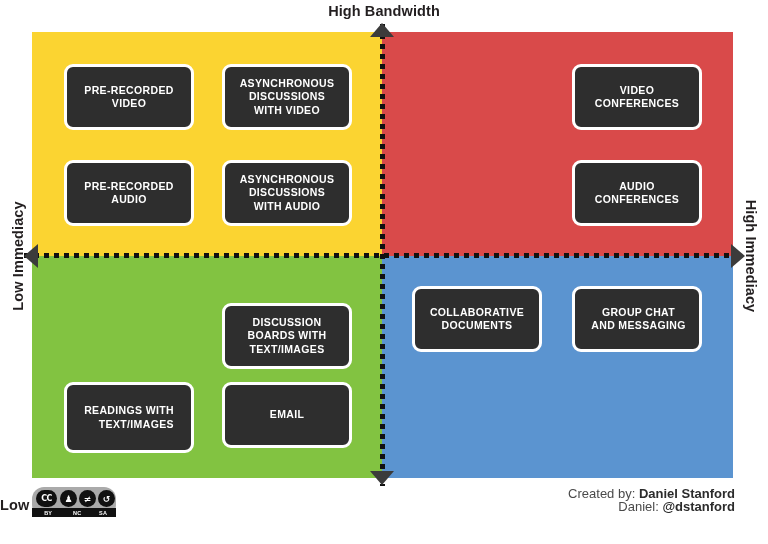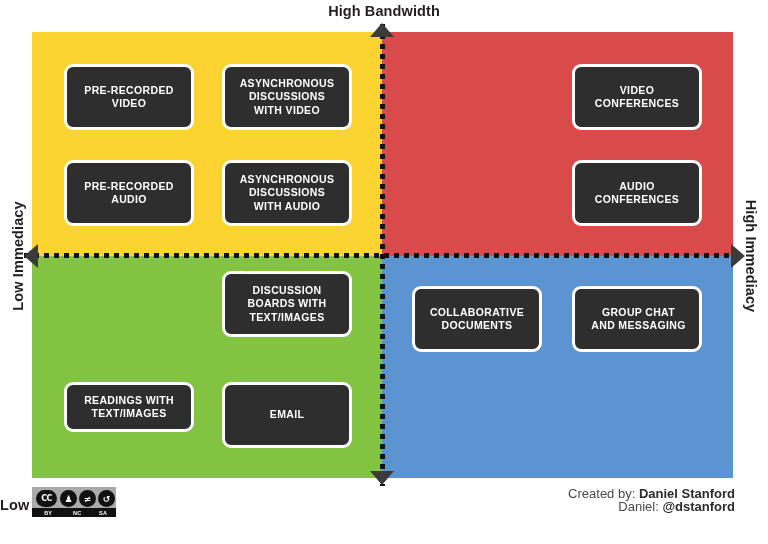--- a/index.html
+++ b/index.html
@@ -157,21 +157,21 @@
   .card span { display: block; }
 
   
   #cc-badge {
     position: absolute;
     left: 32px;
     top: 487px;
     width: 84px;
     height: 30px;
     background: #aaaaaa;
-    border-radius: 0;
+    border-radius: 12px;
     z-index: 8;
   }
   #cc-badge .cc-strip {
     position: absolute;
     left: 0;
     top: 0;
     width: 84px;
     height: 30px;
   }
   #cc-badge .cc-bottom {
@@ -280,28 +280,28 @@
       <span>CONFERENCES</span>
     </span>
   </div>
   <div class="card" style="left:540px; top:128px; width:130px; height:66px;">
     <span>
       <span>AUDIO</span>
       <span>CONFERENCES</span>
     </span>
   </div>
 
-  <div class="card" style="left:190px; top:239px; width:130px; height:66px;">
+  <div class="card" style="left:190px; top:271px; width:130px; height:66px;">
     <span>
       <span>DISCUSSION</span>
       <span>BOARDS WITH</span>
       <span>TEXT/IMAGES</span>
     </span>
   </div>
-  <div class="card" style="left:32px; top:350px; width:130px; height:50px;">
+  <div class="card" style="left:32px; top:350px; width:130px; height:71px;text-align:right;">
     <span>
       <span>READINGS WITH</span>
       <span>TEXT/IMAGES</span>
     </span>
   </div>
   <div class="card" style="left:190px; top:350px; width:130px; height:66px;text-align:right;">
     <span>
       <span>EMAIL</span>
     </span>
   </div>

